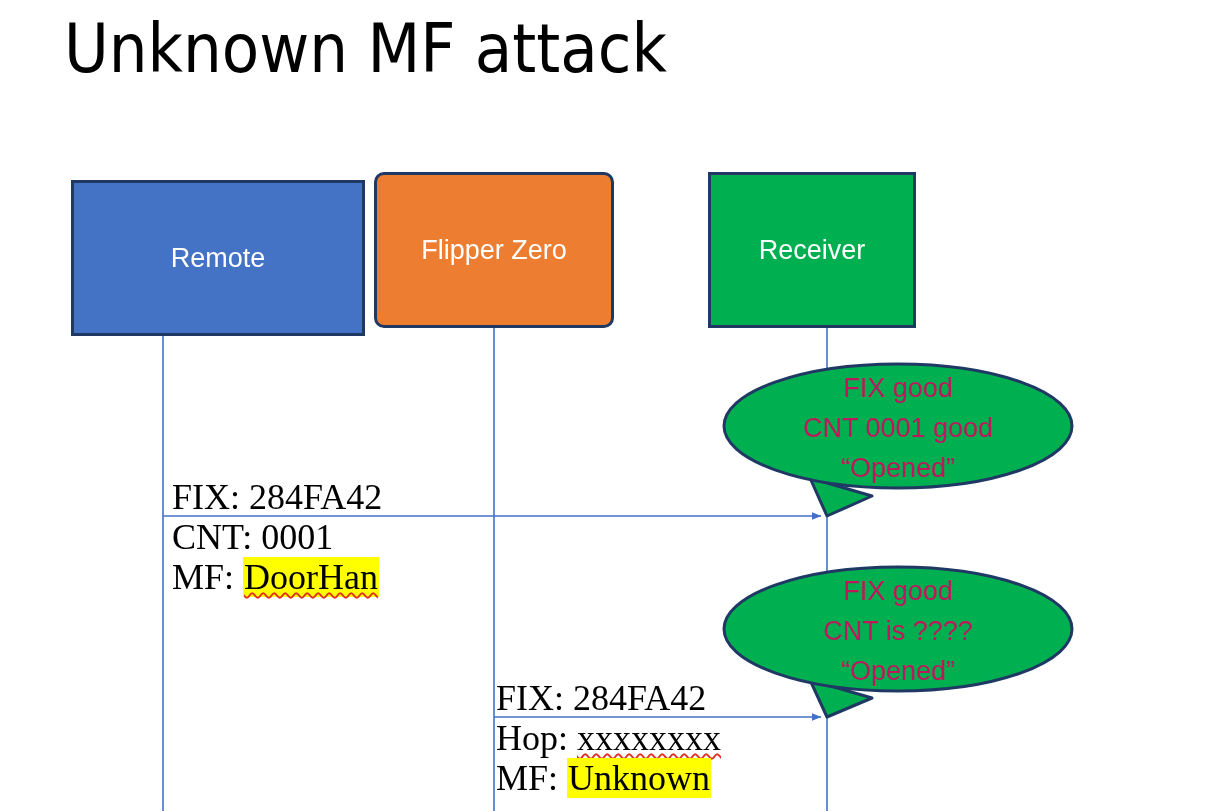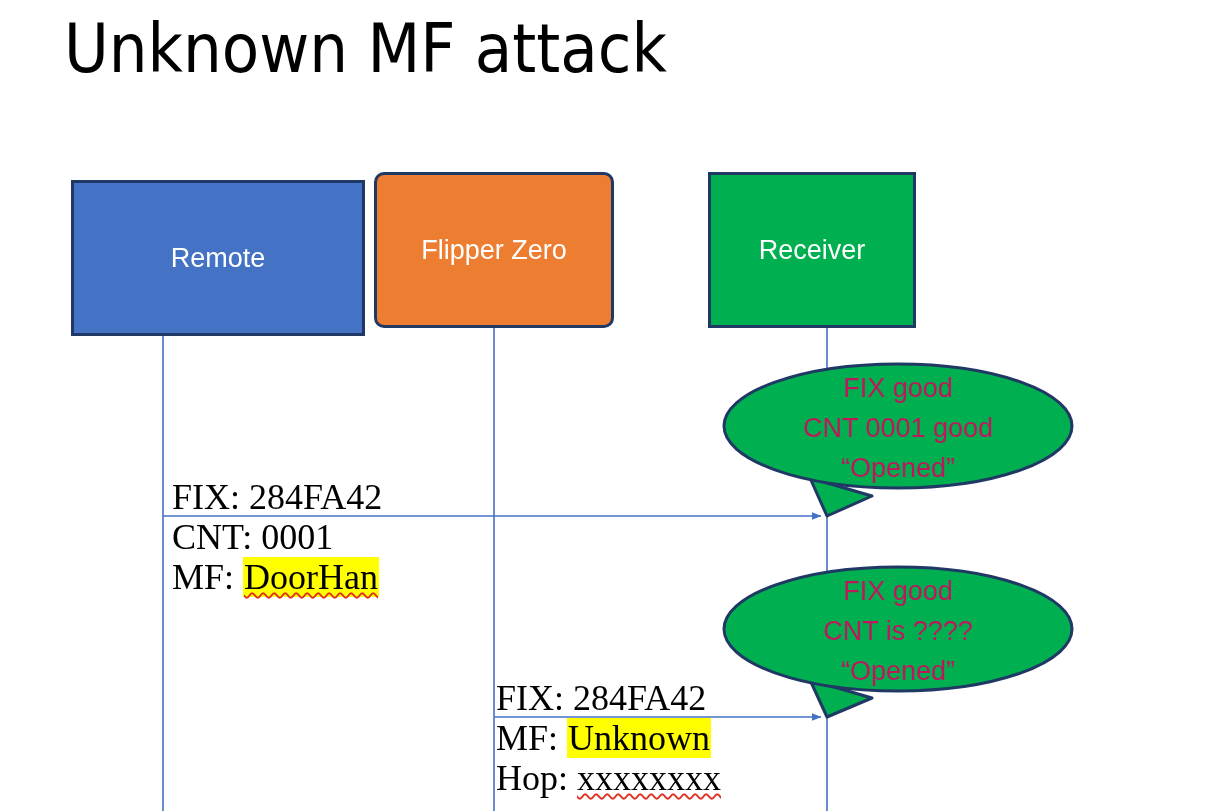--- a/index.html
+++ b/index.html
@@ -170,20 +170,20 @@
     <span class="msg-line">
       <span>MF: </span><span class="hl sq">DoorHan</span>
     </span>
   </div>
 
   <div class="msg-block" id="msg-flipper">
     <span class="msg-line">
       <span>FIX: </span><span>284FA42</span>
     </span>
     <span class="msg-line">
-      <span>MF: </span><span class="hl">Unknown</span>
+      <span>Hop: </span><span class="sq">xxxxxxxx</span>
     </span>
     <span class="msg-line">
-      <span>Hop: </span><span class="sq">xxxxxxxx</span>
+      <span>MF: </span><span class="hl">Unknown</span>
     </span>
   </div>
 
 </div>
 
 </body></html>

